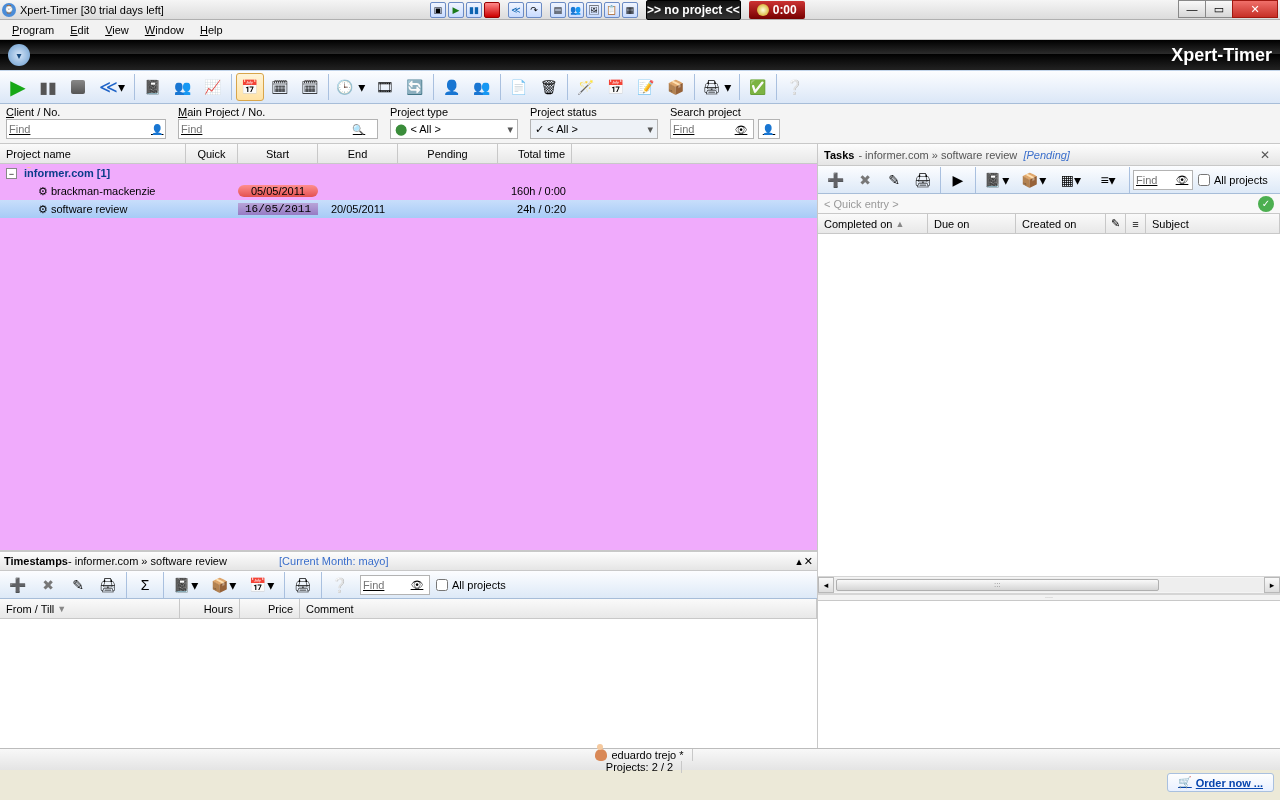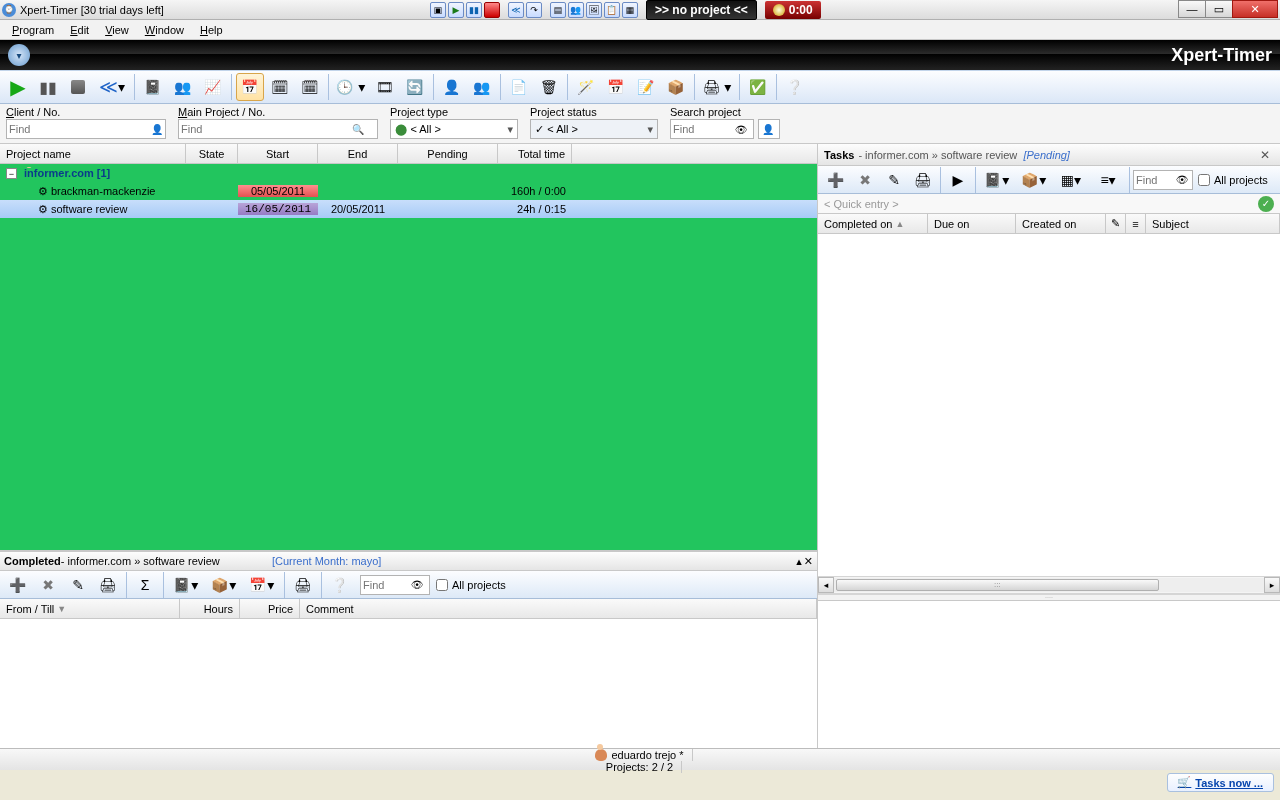--- a/index.html
+++ b/index.html
@@ -8,21 +8,21 @@
 
 .titlebar { height: 20px; background: linear-gradient(#f5f5f5,#dcdcdc); border-bottom: 1px solid #b0b0b0; display: flex; align-items: center; padding: 0 2px; position: relative; }
 .titlebar .icon { width: 14px; height: 14px; background:#4a8cd8; border-radius:50%; margin-right:4px; display:inline-flex;align-items:center;justify-content:center;color:#fff;font-size:8px; }
 .titlebar .title { flex: 0 0 auto; }
 .titlebar .center-widgets { position:absolute; left: 430px; top:0; height:20px; display:flex; align-items:center; gap:2px;}
 .tb-btn { width:16px; height:16px; border:1px solid #6b8bc4; background:linear-gradient(#f0f5ff,#c8dbff); border-radius:2px; display:inline-flex; align-items:center; justify-content:center; font-size:9px;}
 .tb-stop{background:linear-gradient(#f88,#c00);border-color:#900;}
 .tb-play{color:#1a7a1a;}
 .tb-pause{color:#0a62b0;}
 .tb-rewind{color:#0a62b0;}
-.proj-label{background:linear-gradient(#111,#333);color:#fff;padding:2px 8px;font-weight:bold;border-radius:2px;margin-left:6px;font-size:12px;border:1px solid #000;}
+.proj-label{background:linear-gradient(#111,#333);color:#fff;padding:2px 0;font-weight:bold;border-radius:2px;margin-left:6px;font-size:12px;border:1px solid #000;}
 .clock{background:linear-gradient(#c33,#700);color:#fff;padding:2px 8px;border-radius:2px;margin-left:6px;font-weight:bold;font-size:12px;display:inline-flex;align-items:center;gap:4px;}
 .clock-face{width:12px;height:12px;background:radial-gradient(#ffd,#c90);border-radius:50%;}
 .win-controls{position:absolute;right:2px;top:0;display:flex;}
 .wc{width:28px;height:18px;border:1px solid #888;background:linear-gradient(#f9f9f9,#d7d7d7);display:inline-flex;align-items:center;justify-content:center;margin-left:-1px;}
 .wc.close{width:46px;background:linear-gradient(#f0706a,#c62f27);color:#fff;border-color:#a01810;}
 
 
 .menubar{height:20px;background:#f2f2f2;border-bottom:1px solid #c8c8c8;display:flex;align-items:center;padding:0 4px;gap:0;}
 .menubar .item{padding:2px 8px;cursor:default;}
 .menubar .item u{text-decoration:underline;}
@@ -39,21 +39,21 @@
 .tsep{width:1px;height:26px;background:#a9c0df;margin:0 2px;}
 .play-big{color:#17a817;font-size:20px;}
 .pause-big{color:#555;font-size:16px;}
 .stop-big{width:14px;height:14px;background:linear-gradient(#888,#555);border-radius:2px;}
 .rewind-big{color:#1d62c7;font-size:18px;}
 
 
 .filter-row{height:40px;background:#f4f4f4;border-bottom:1px solid #c8c8c8;display:flex;align-items:flex-start;padding:2px 6px;gap:12px;}
 .filter-col{display:flex;flex-direction:column;}
 .filter-col label{font-size:11px;margin-bottom:1px;}
-.fbox{display:flex;align-items:center;border:1px solid #b3b3b3;background:#fff;height:20px;padding:0 2px;}
+.fbox{display:flex;align-items:center;border:1px solid #b3b3b3;background:#fff;height:20px;padding:0 2px;text-decoration:underline;}
 .fbox input{border:0;outline:0;font-size:11px;height:18px;background:transparent;}
 .fbox .ic{width:16px;height:16px;display:inline-flex;align-items:center;justify-content:center;font-size:10px;}
 .combo{display:flex;align-items:center;border:1px solid #b3b3b3;background:#fff;height:20px;padding:0 4px;min-width:110px;}
 .combo .dd{margin-left:auto;color:#555;}
 .combo.status{background:#eef2f7;}
 
 
 .main{display:flex;height:604px;}
 .left{flex:1;display:flex;flex-direction:column;border-right:1px solid #c8c8c8;}
 .right{width:462px;display:flex;flex-direction:column;}
@@ -61,27 +61,27 @@
 
 .panel-head{height:22px;background:linear-gradient(#fdfdfd,#e5e5e5);border-bottom:1px solid #c8c8c8;display:flex;align-items:center;padding:0 6px;font-size:11px;}
 .panel-head b{font-weight:bold;}
 .panel-head .sub{color:#555;margin-left:4px;}
 .panel-head .pending{color:#3a6ecb;font-size:11px;font-style:italic;}
 .panel-head .x{margin-left:auto;font-size:12px;color:#555;padding:0 4px;cursor:default;}
 
 
 .grid-head{height:20px;background:linear-gradient(#fafafa,#e8e8e8);border-bottom:1px solid #c8c8c8;display:flex;}
 .gh{border-right:1px solid #c8c8c8;padding:7px 6px;display:flex;align-items:center;}
-.grid-body{flex:1;background:#22c55e;overflow:auto;}
+.grid-body{flex:1;background:#f0abfc;overflow:auto;}
 .row{height:18px;display:flex;align-items:center;}
 .row.sel{background:linear-gradient(#c8defb,#a7cbf6);}
 .cell{padding:0 6px;overflow:hidden;white-space:nowrap;}
 .tree-indent{display:inline-block;}
 .tree-toggle{width:11px;height:11px;border:1px solid #888;display:inline-flex;align-items:center;justify-content:center;font-size:9px;margin-right:4px;background:#fff;}
-.date-red{background:linear-gradient(#ff8e8e,#e35151);text-align:center;}
+.date-red{background:linear-gradient(#ff8e8e,#e35151);text-align:center;border-radius:6px;}
 .date-purple{background:linear-gradient(#b8a5d8,#967bc4);text-align:center;font-family:Liberation Mono, monospace;}
 
 
 .timestamps{height:198px;border-top:1px solid #c8c8c8;display:flex;flex-direction:column;}
 .ts-toolbar{height:28px;background:linear-gradient(#fcfdff,#dde9f7);border-bottom:1px solid #a7bdd8;display:flex;align-items:center;padding:0 4px;gap:2px;}
 .ts-head{height:20px;background:linear-gradient(#fdfdfd,#e5e5e5);border-top:1px solid #c8c8c8;border-bottom:1px solid #c8c8c8;display:flex;align-items:center;padding:0 4px;}
 .ts-head .exp{margin-left:auto;display:flex;gap:2px;}
 .ts-grid-head{height:20px;background:linear-gradient(#fafafa,#e8e8e8);border-bottom:1px solid #c8c8c8;display:flex;}
 .ts-body{flex:1;background:#fff;}
 .month{color:#3a6ecb;font-size:11px;margin-left:46px;}
@@ -234,21 +234,21 @@
         </div>
     </div>
   </div>
 </div>
 
 <div class="main">
   <div class="left">
 
     <div class="grid-head">
       <div class="gh" style="width:186px">Project name</div>
-      <div class="gh" style="width:52px;justify-content:center">State</div>
+      <div class="gh" style="width:52px;justify-content:center">Quick</div>
       <div class="gh" style="width:80px;justify-content:center">Start</div>
       <div class="gh" style="width:80px;justify-content:center">End</div>
       <div class="gh" style="width:100px;justify-content:center">Pending</div>
       <div class="gh" style="width:74px;justify-content:flex-end">Total time</div>
     </div>
     <div class="grid-body">
       <div class="row">
         <div class="cell" style="width:186px">
           <span class="tree-toggle">−</span>
           <span class="user-ic"></span>
@@ -262,27 +262,27 @@
         <div class="cell" style="width:80px;text-align:center"></div>
         <div class="cell" style="width:100px"></div>
         <div class="cell" style="width:74px;text-align:right">160h / 0:00</div>
       </div>
       <div class="row sel">
         <div class="cell" style="width:186px"><span class="tree-indent" style="width:32px"></span><span>⚙</span> <span>software review</span></div>
         <div class="cell" style="width:52px"></div>
         <div class="cell date-purple" style="width:80px">16/05/2011</div>
         <div class="cell" style="width:80px;text-align:center">20/05/2011</div>
         <div class="cell" style="width:100px"></div>
-        <div class="cell" style="width:74px;text-align:right">24h / 0:15</div>
+        <div class="cell" style="width:74px;text-align:right">24h / 0:20</div>
       </div>
     </div>
 
     <div class="timestamps">
       <div class="ts-head">
-        <b>Completed</b><span class="sub"> - informer.com » software review</span>&nbsp;&nbsp;<span class="month">[Current Month: mayo]</span>
+        <b>Timestamps</b><span class="sub"> - informer.com » software review</span>&nbsp;&nbsp;<span class="month">[Current Month: mayo]</span>
         <span class="exp">
             <span>▴</span>
             <span>✕</span>
           </span>
       </div>
       <div class="ts-toolbar">
         <span class="tbtn" style="color:#3a8c3a">➕</span>
         <span class="tbtn" style="color:#777">✖</span>
         <span class="tbtn">✎</span>
         <span class="tbtn">🖨</span>
@@ -375,15 +375,15 @@
 
 <div class="statusbar">
   <div class="sb-sect">
       <span class="user-ic"></span>
       <span>eduardo trejo *</span>
     </div>
   <div class="sb-sect" style="width:180px"></div>
   <div class="sb-sect">Projects: 2 / 2</div>
   <span class="order-btn">
       <span>🛒</span>
-      <span>Tasks now ...</span>
+      <span>Order now ...</span>
     </span>
 </div>
 
 </body></html>

